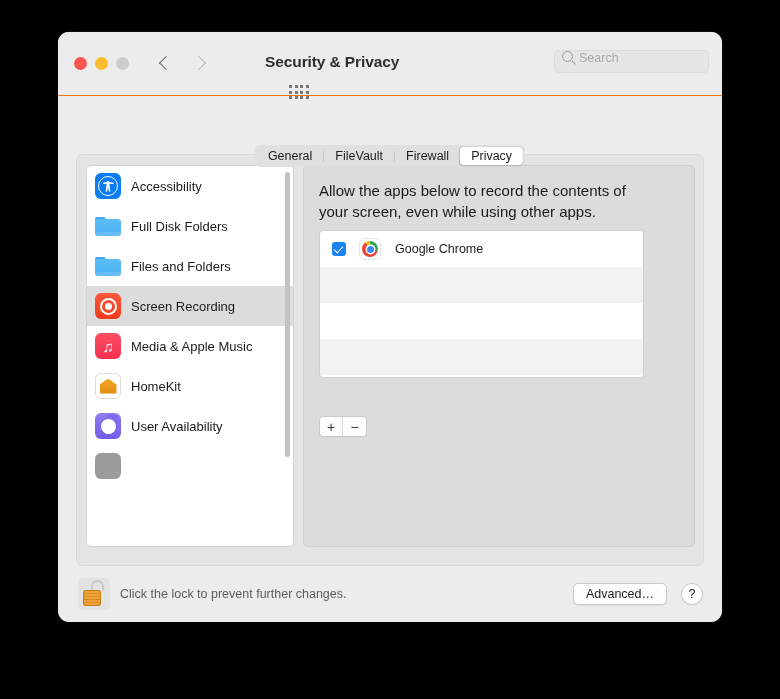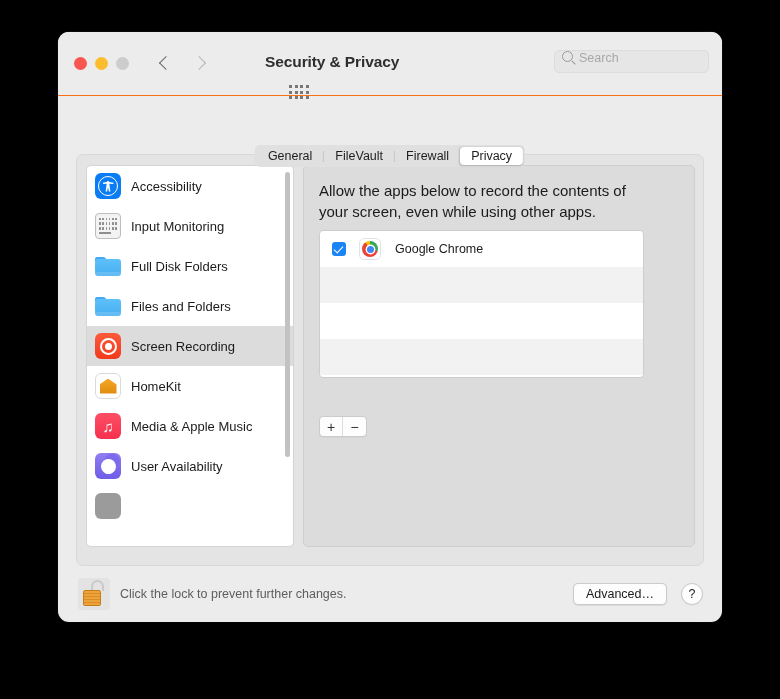--- a/index.html
+++ b/index.html
@@ -345,78 +345,46 @@
 
       <div class="sidebar">
 
         <div class="sb-item">
           <div class="ic ic-access">
               <div class="ring"></div>
             </div>
           <div class="lbl">Accessibility</div>
         </div>
 
-        <div class="sb-item">
-          <div class="ic ic-keyb">
-            <i>
-                <b></b>
-                <b></b>
-                <b></b>
-                <b></b>
-                <b></b>
-                <b></b>
-              </i>
-            <i>
-                <b></b>
-                <b></b>
-                <b></b>
-                <b></b>
-                <b></b>
-                <b></b>
-              </i>
-            <i>
-                <b></b>
-                <b></b>
-                <b></b>
-                <b></b>
-                <b></b>
-                <b></b>
-              </i>
-            <i class="sp">
-                <b></b>
-              </i>
-          </div>
-          <div class="lbl">Input Monitoring</div>
-        </div>
 
         <div class="sb-item">
           <div class="ic ic-folder"></div>
           <div class="lbl">Full Disk Folders</div>
         </div>
 
         <div class="sb-item">
           <div class="ic ic-folder"></div>
           <div class="lbl">Files and Folders</div>
         </div>
 
         <div class="sb-item sel">
           <div class="ic ic-screen">
               <div class="o"></div>
             </div>
           <div class="lbl">Screen Recording</div>
         </div>
 
         <div class="sb-item">
+          <div class="ic ic-music"></div>
+          <div class="lbl">Media &amp; Apple Music</div>
+        </div>
+
+        <div class="sb-item">
           <div class="ic ic-home"></div>
           <div class="lbl">HomeKit</div>
-        </div>
-
-        <div class="sb-item">
-          <div class="ic ic-music"></div>
-          <div class="lbl">Media &amp; Apple Music</div>
         </div>
 
 
         <div class="sb-item">
           <div class="ic ic-moon"></div>
           <div class="lbl">User Availability</div>
         </div>
 
         <div class="sb-item">
           <div class="ic ic-gray"></div>

